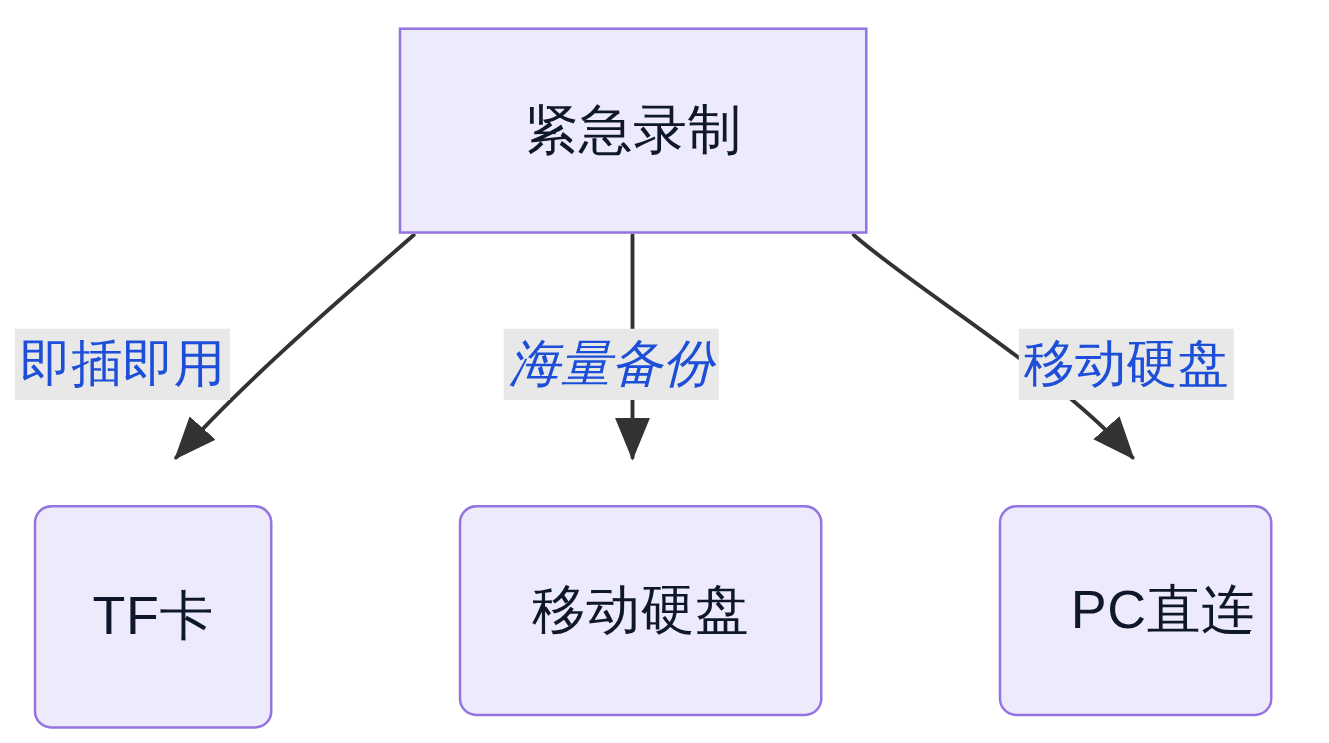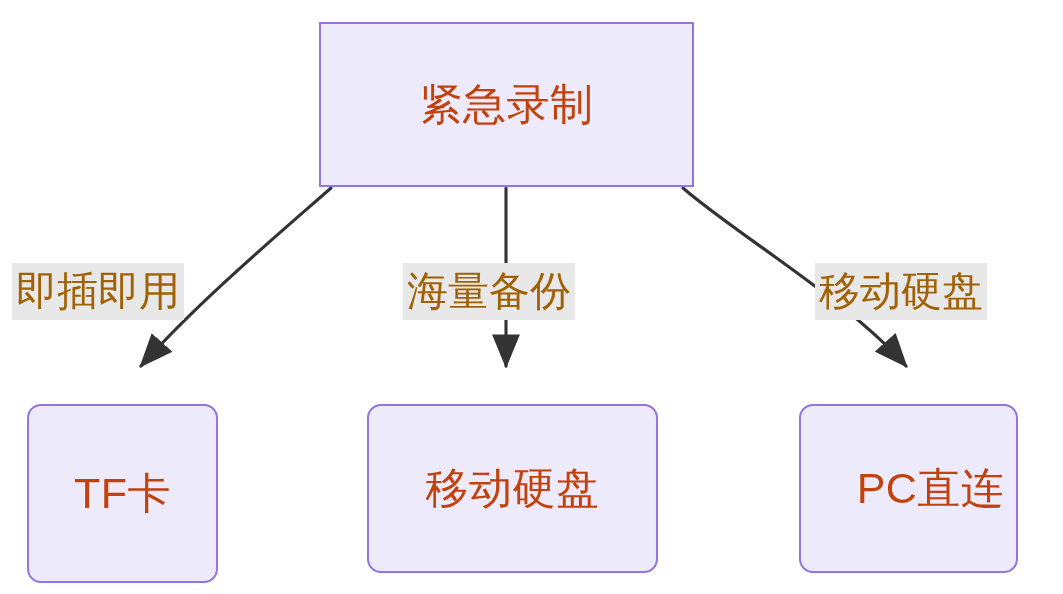--- a/index.html
+++ b/index.html
@@ -47,34 +47,34 @@
     border-radius: 14px;
   }
   .node-leaf-a { left: 27px;  top: 404px; width: 191px; height: 179px; }
   .node-leaf-b { left: 367px; top: 404px; width: 291px; height: 169px; }
   .node-leaf-c { left: 799px; top: 404px; width: 219px; height: 169px; padding-left: 44px; }
   .node-label {
     font-size: 43px;
     line-height: 1;
     letter-spacing: 0.5px;
     white-space: nowrap;
-    color: #c2410c;
+    color: #0f172a;
   }
   .edge-label {
     position: absolute;
     background: #E8E8E8;
-    color: #a16207;
+    color: #1d4ed8;
     font-size: 41px;
     line-height: 1.25;
     white-space: nowrap;
     padding: 3px 4px;
     box-sizing: border-box;
   }
   .edge-label-a { left: 12px;  top: 263px; }
-  .edge-label-b { left: 403px; top: 263px; }
+  .edge-label-b { left: 403px; top: 263px; font-style: italic; }
   .edge-label-c { left: 815px; top: 263px; }
 </style>
 </head>
 <body>
 
 <div id="diagram-root">
 
   <svg id="edge-layer" viewBox="0 0 1063 594">
     <defs>
       <marker id="arrowhead" markerWidth="11" markerHeight="9" refX="10.2" refY="4.5" orient="auto" markerUnits="strokeWidth">

